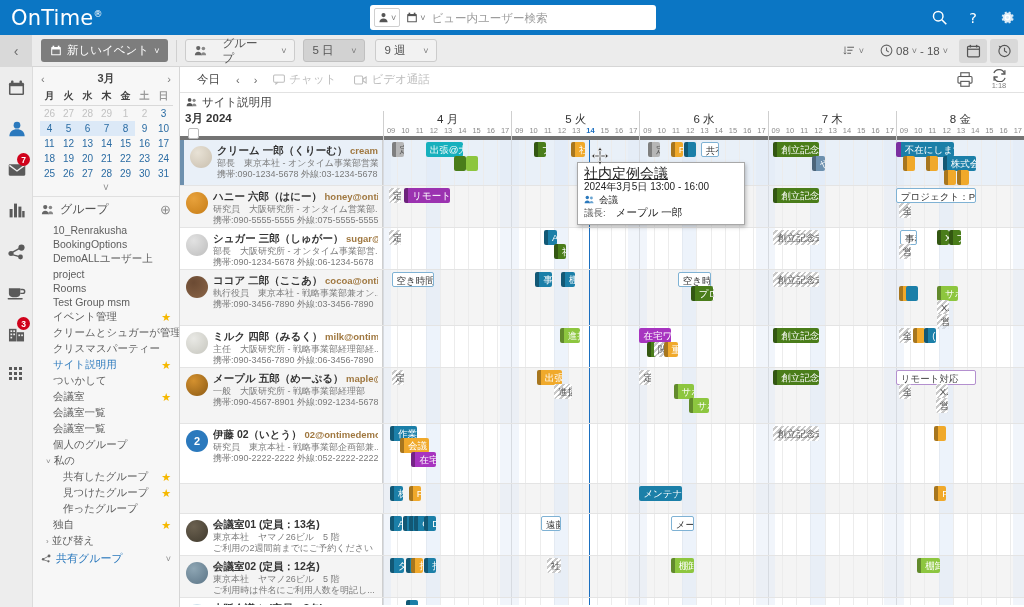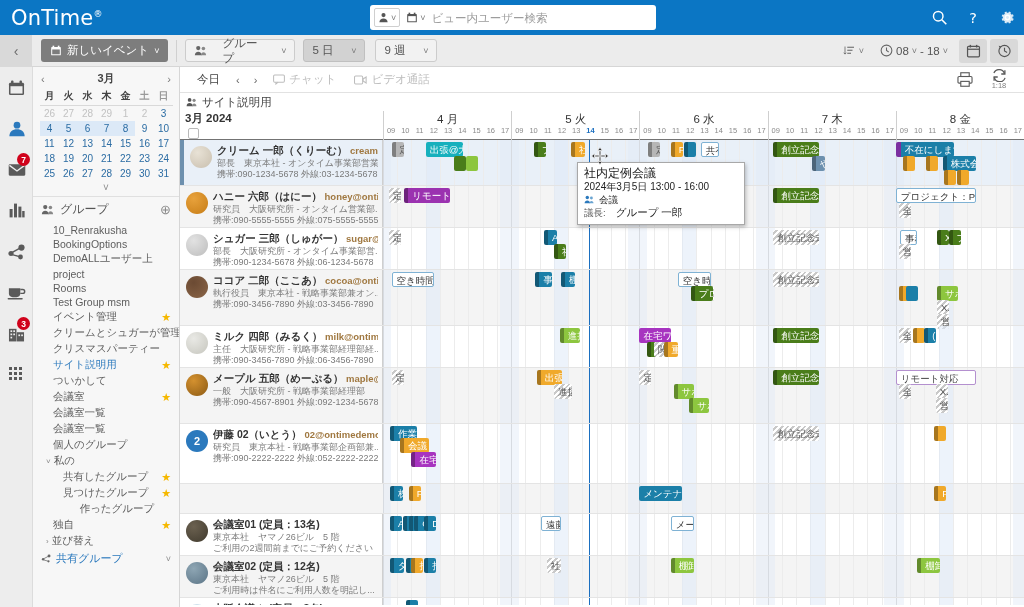--- a/index.html
+++ b/index.html
@@ -122,21 +122,21 @@
   .glist{ padding:0 0 4px; }
   .gsec{
     display:flex; align-items:center; gap:4px; padding:2px 8px; color:#2b79bd;
     font-size:11px;
   }
   .gsec .chev{ margin-left:auto; color:#8a8a8a; font-size:9px; }
   .gitem{
     display:flex; align-items:center; padding:1px 8px 1px 20px; font-size:10.5px;
     color:#5d5d5d; white-space:nowrap;
   }
-  .gitem.lvl2{ padding-left:30px;justify-content:center; }
+  .gitem.lvl2{ padding-left:30px; }
   .gitem.blue{ color:#2b79bd; }
   .gitem .star{ margin-left:auto; color:#f5b800; font-size:11px; }
   .gitem .tri{ margin-right:3px; color:#8a8a8a; font-size:8px; }
   .gitem.nodent{ padding-left:13px; }
 
   
   .main{ position:absolute; left:180px; top:67px; width:844px; height:540px; background:#fff; }
   .mainbar{
     height:26px; border-bottom:1px solid #e2e2e2; display:flex; align-items:center;
     padding-left:8px; gap:0; background:#fff;
@@ -146,21 +146,21 @@
   .mainbar .dis{ color:#bdbdbd; display:flex; align-items:center; gap:4px; padding:0 9px; font-size:11.5px;}
   .mainbar-right{ margin-left:auto; display:flex; align-items:center; gap:0; padding-right:8px; }
   .mainbar-right .ic{ width:34px; display:flex; flex-direction:column; align-items:center; color:#5a5a5a; }
   .mainbar-right .ic small{ font-size:7.5px; color:#7d7d7d; line-height:8px; }
   .viewtitle{
     height:18px; display:flex; align-items:center; gap:4px; padding-left:6px;
     font-size:11.5px; color:#444;
   }
 
   
-  .gridhead{ position:relative; height:29px; border-bottom:1px solid #737373; }
+  .gridhead{ position:relative; height:29px; border-bottom:4px solid #737373; }
   .monthlbl{ position:absolute; left:5px; top:0px; font-size:11.5px; font-weight:bold; color:#333; }
   .daycols{ position:absolute; left:203px; top:0; right:0; height:29px; }
   .daycol{ position:absolute; top:0; height:29px; border-left:1px solid #cfcfcf; }
   .daycol .dname{ text-align:center; font-size:11.5px; color:#333; padding-top:1px; }
   .hrs{ position:absolute; left:0; top:15px; width:100%; height:13px; }
   .hr{ position:absolute; top:0; font-size:7.5px; color:#8a8a8a; transform:translateX(-50%); }
   .hr.now{ color:#1b6fc0; font-weight:bold; }
 
   
   .rowsarea{ position:relative; height:465px; overflow:hidden; }
@@ -204,21 +204,21 @@
       repeating-linear-gradient(135deg,#fff 0 2px,#c9c9c9 2px 4px);
     color:#555;
   }
 
   
   .tip{
     position:absolute; left:577px; top:162px; width:168px; background:#fff;
     border:1px solid #a8a8a8; box-shadow:1px 2px 4px rgba(0,0,0,.25);
     padding:4px 6px 5px; z-index:50; font-size:9.5px; color:#333; line-height:13px;
   }
-  .tip .t1{ font-size:12px; color:#222; }
+  .tip .t1{ font-size:14px; color:#222;text-decoration:underline; }
   .tip .t2{ font-size:10px; color:#222; }
   .tip .t3{ display:flex; align-items:center; gap:4px; }
   .tip .t4{ color:#5b5b5b; }
   .tip .t5{ display:flex; gap:10px; color:#5b5b5b; }
   .tip .t5 b{ font-weight:normal; color:#222; font-size:10.5px; }
   .movecur{
     position:absolute; left:591px; top:147px; width:18px; height:18px; z-index:60;
     color:#333;
   }
 </style>
@@ -1608,21 +1608,21 @@
         <svg width="11" height="9" viewBox="0 0 20 16">
             <circle cx="6" cy="4.5" r="3.1" fill="#2b79bd"></circle>
             <circle cx="13.5" cy="5.2" r="2.6" fill="#6aa4d1"></circle>
             <path d="M1 15c0-3.3 2.2-5.2 5-5.2S11 11.7 11 15z" fill="#2b79bd"></path>
             <path d="M10 15c0-2.7 1.6-4.4 3.6-4.4S17.4 12.3 17.4 15z" fill="#6aa4d1"></path>
           </svg>
         <span>会議</span>
       </div>
       <div class="t5">
         <span>議長:</span>
-        <b>グループ 一郎</b>
+        <b>メープル 一郎</b>
       </div>
     </div>
 
     <div class="movecur" style="left:411px; top:80px;">
       <svg width="18" height="18" viewBox="0 0 18 18">
         <path d="M9 0.6 L11.4 3.6 H6.6 Z M9 17.4 L6.6 14.4 H11.4 Z M0.6 9 L3.6 6.6 V11.4 Z M17.4 9 L14.4 11.4 V6.6 Z M8.2 3.8h1.6v10.4H8.2z M3.8 8.2h10.4v1.6H3.8z" fill="#333" stroke="#fff" stroke-width=".6"></path>
       </svg>
     </div>
 
   </div>

